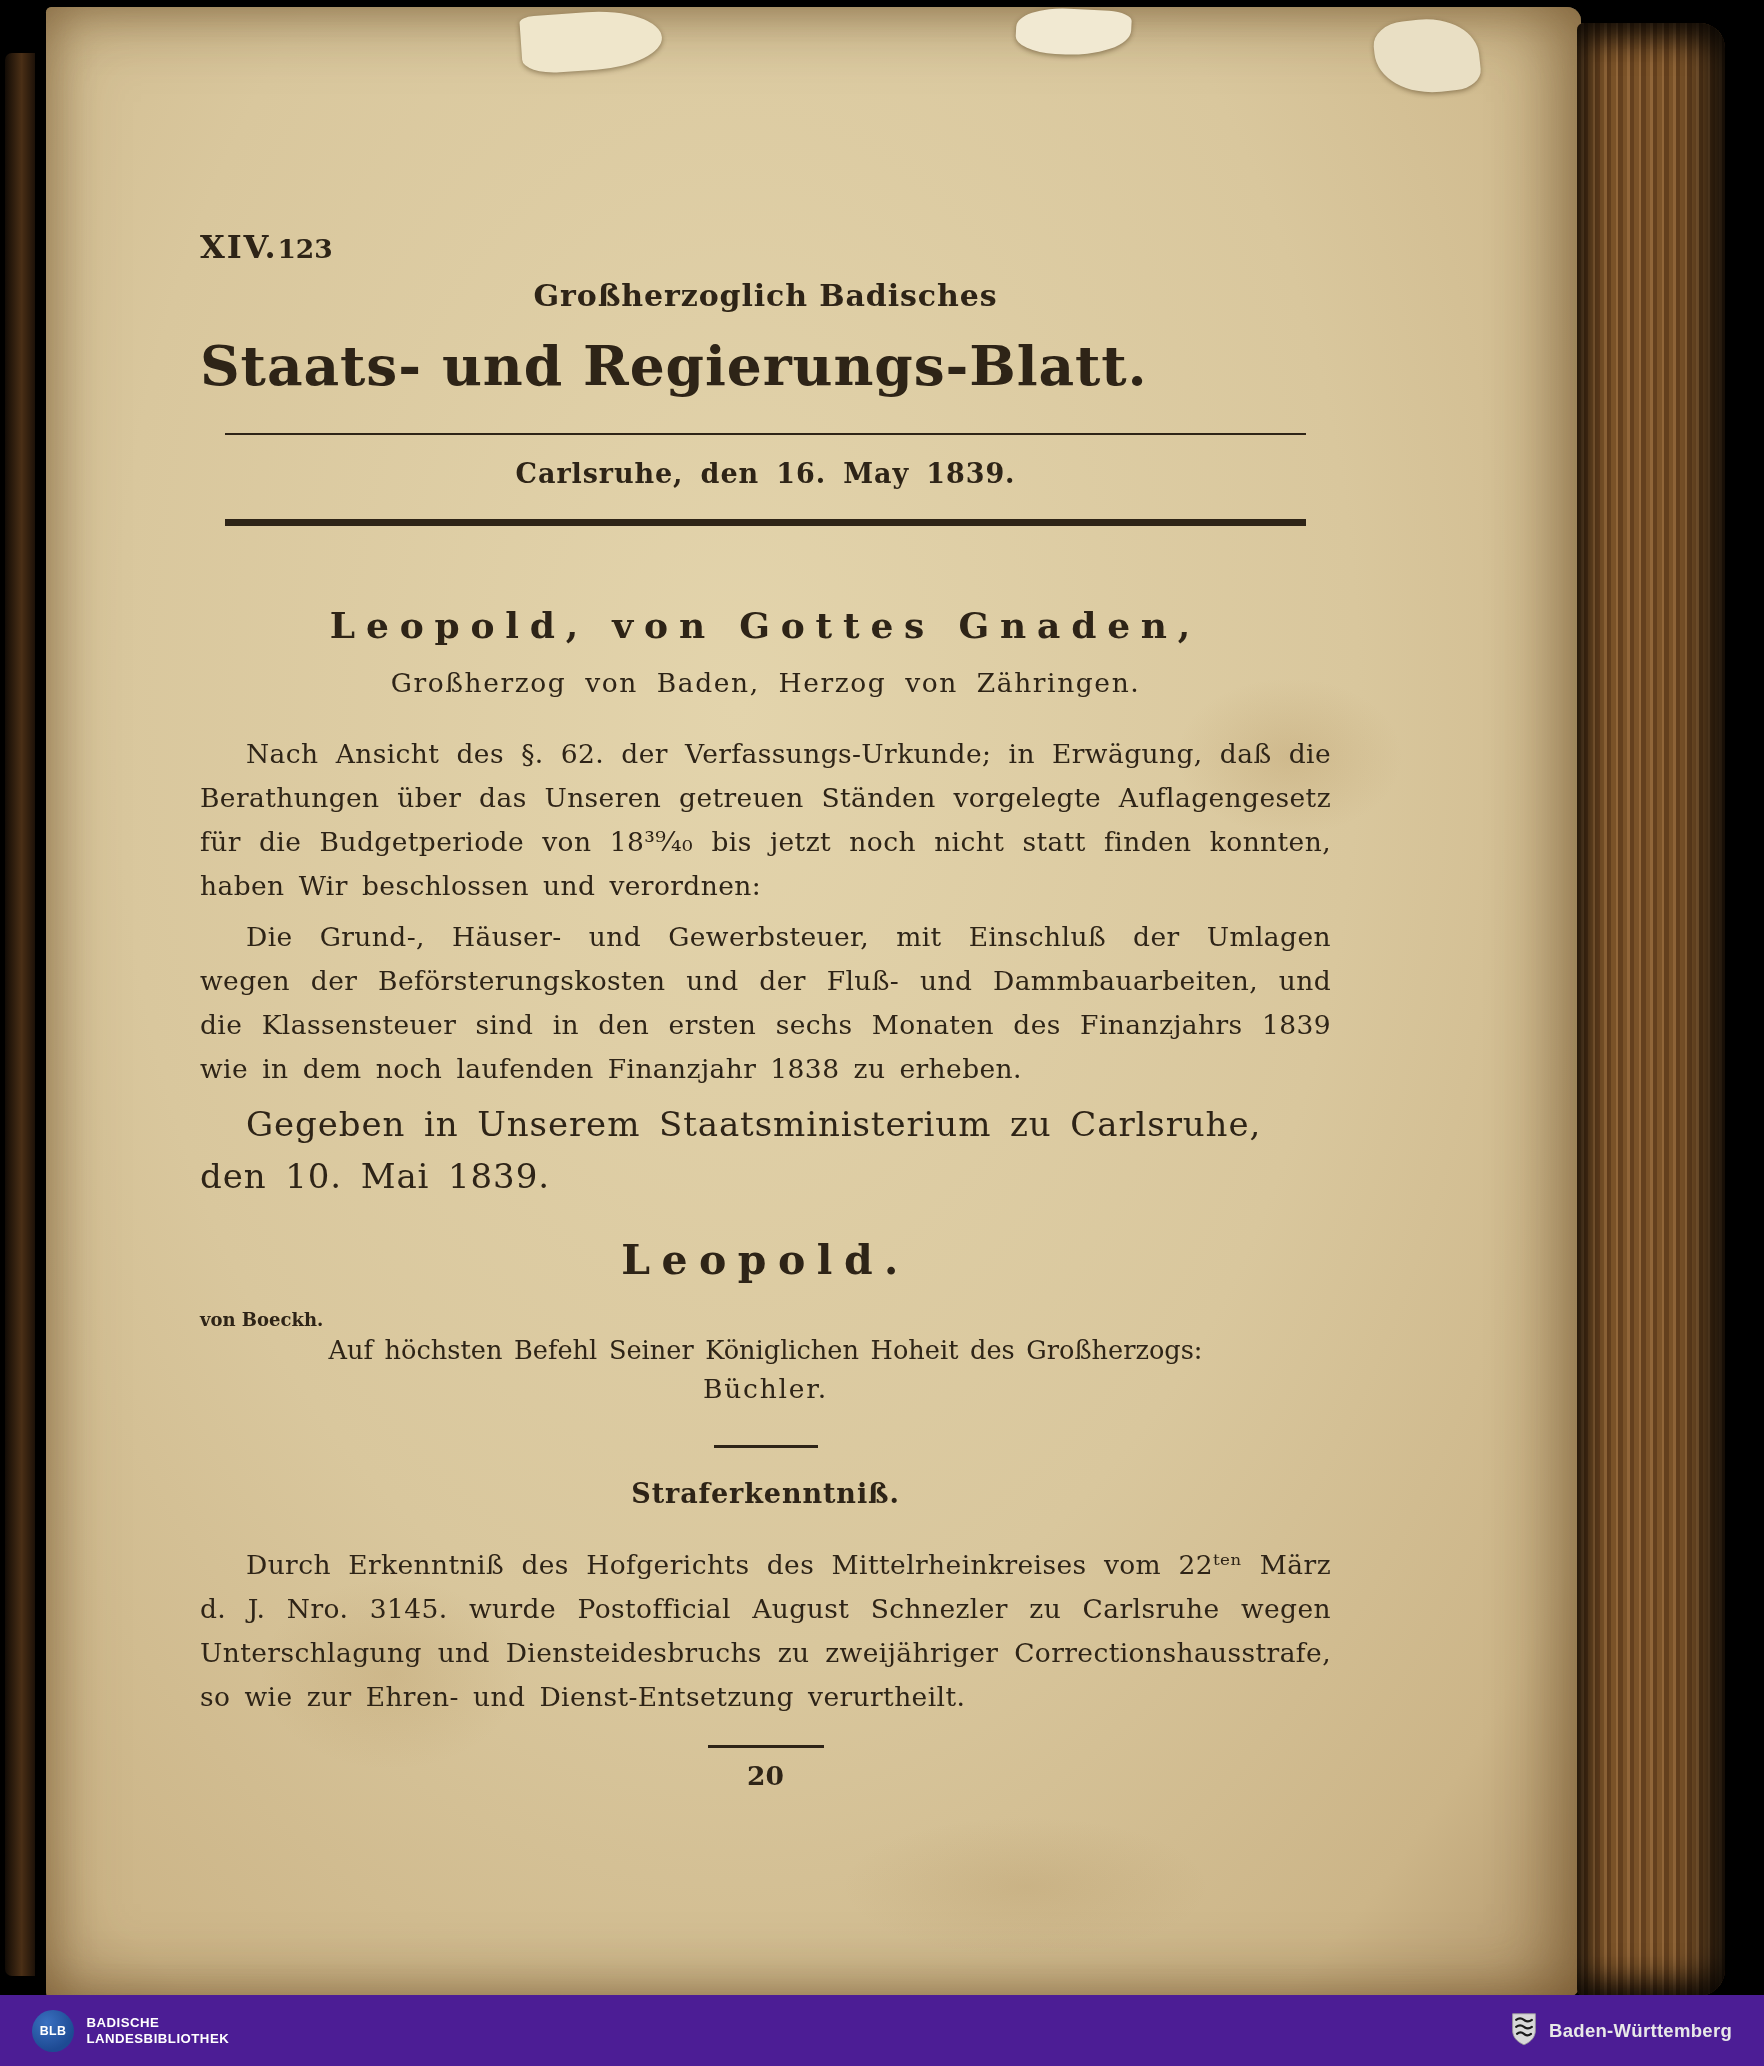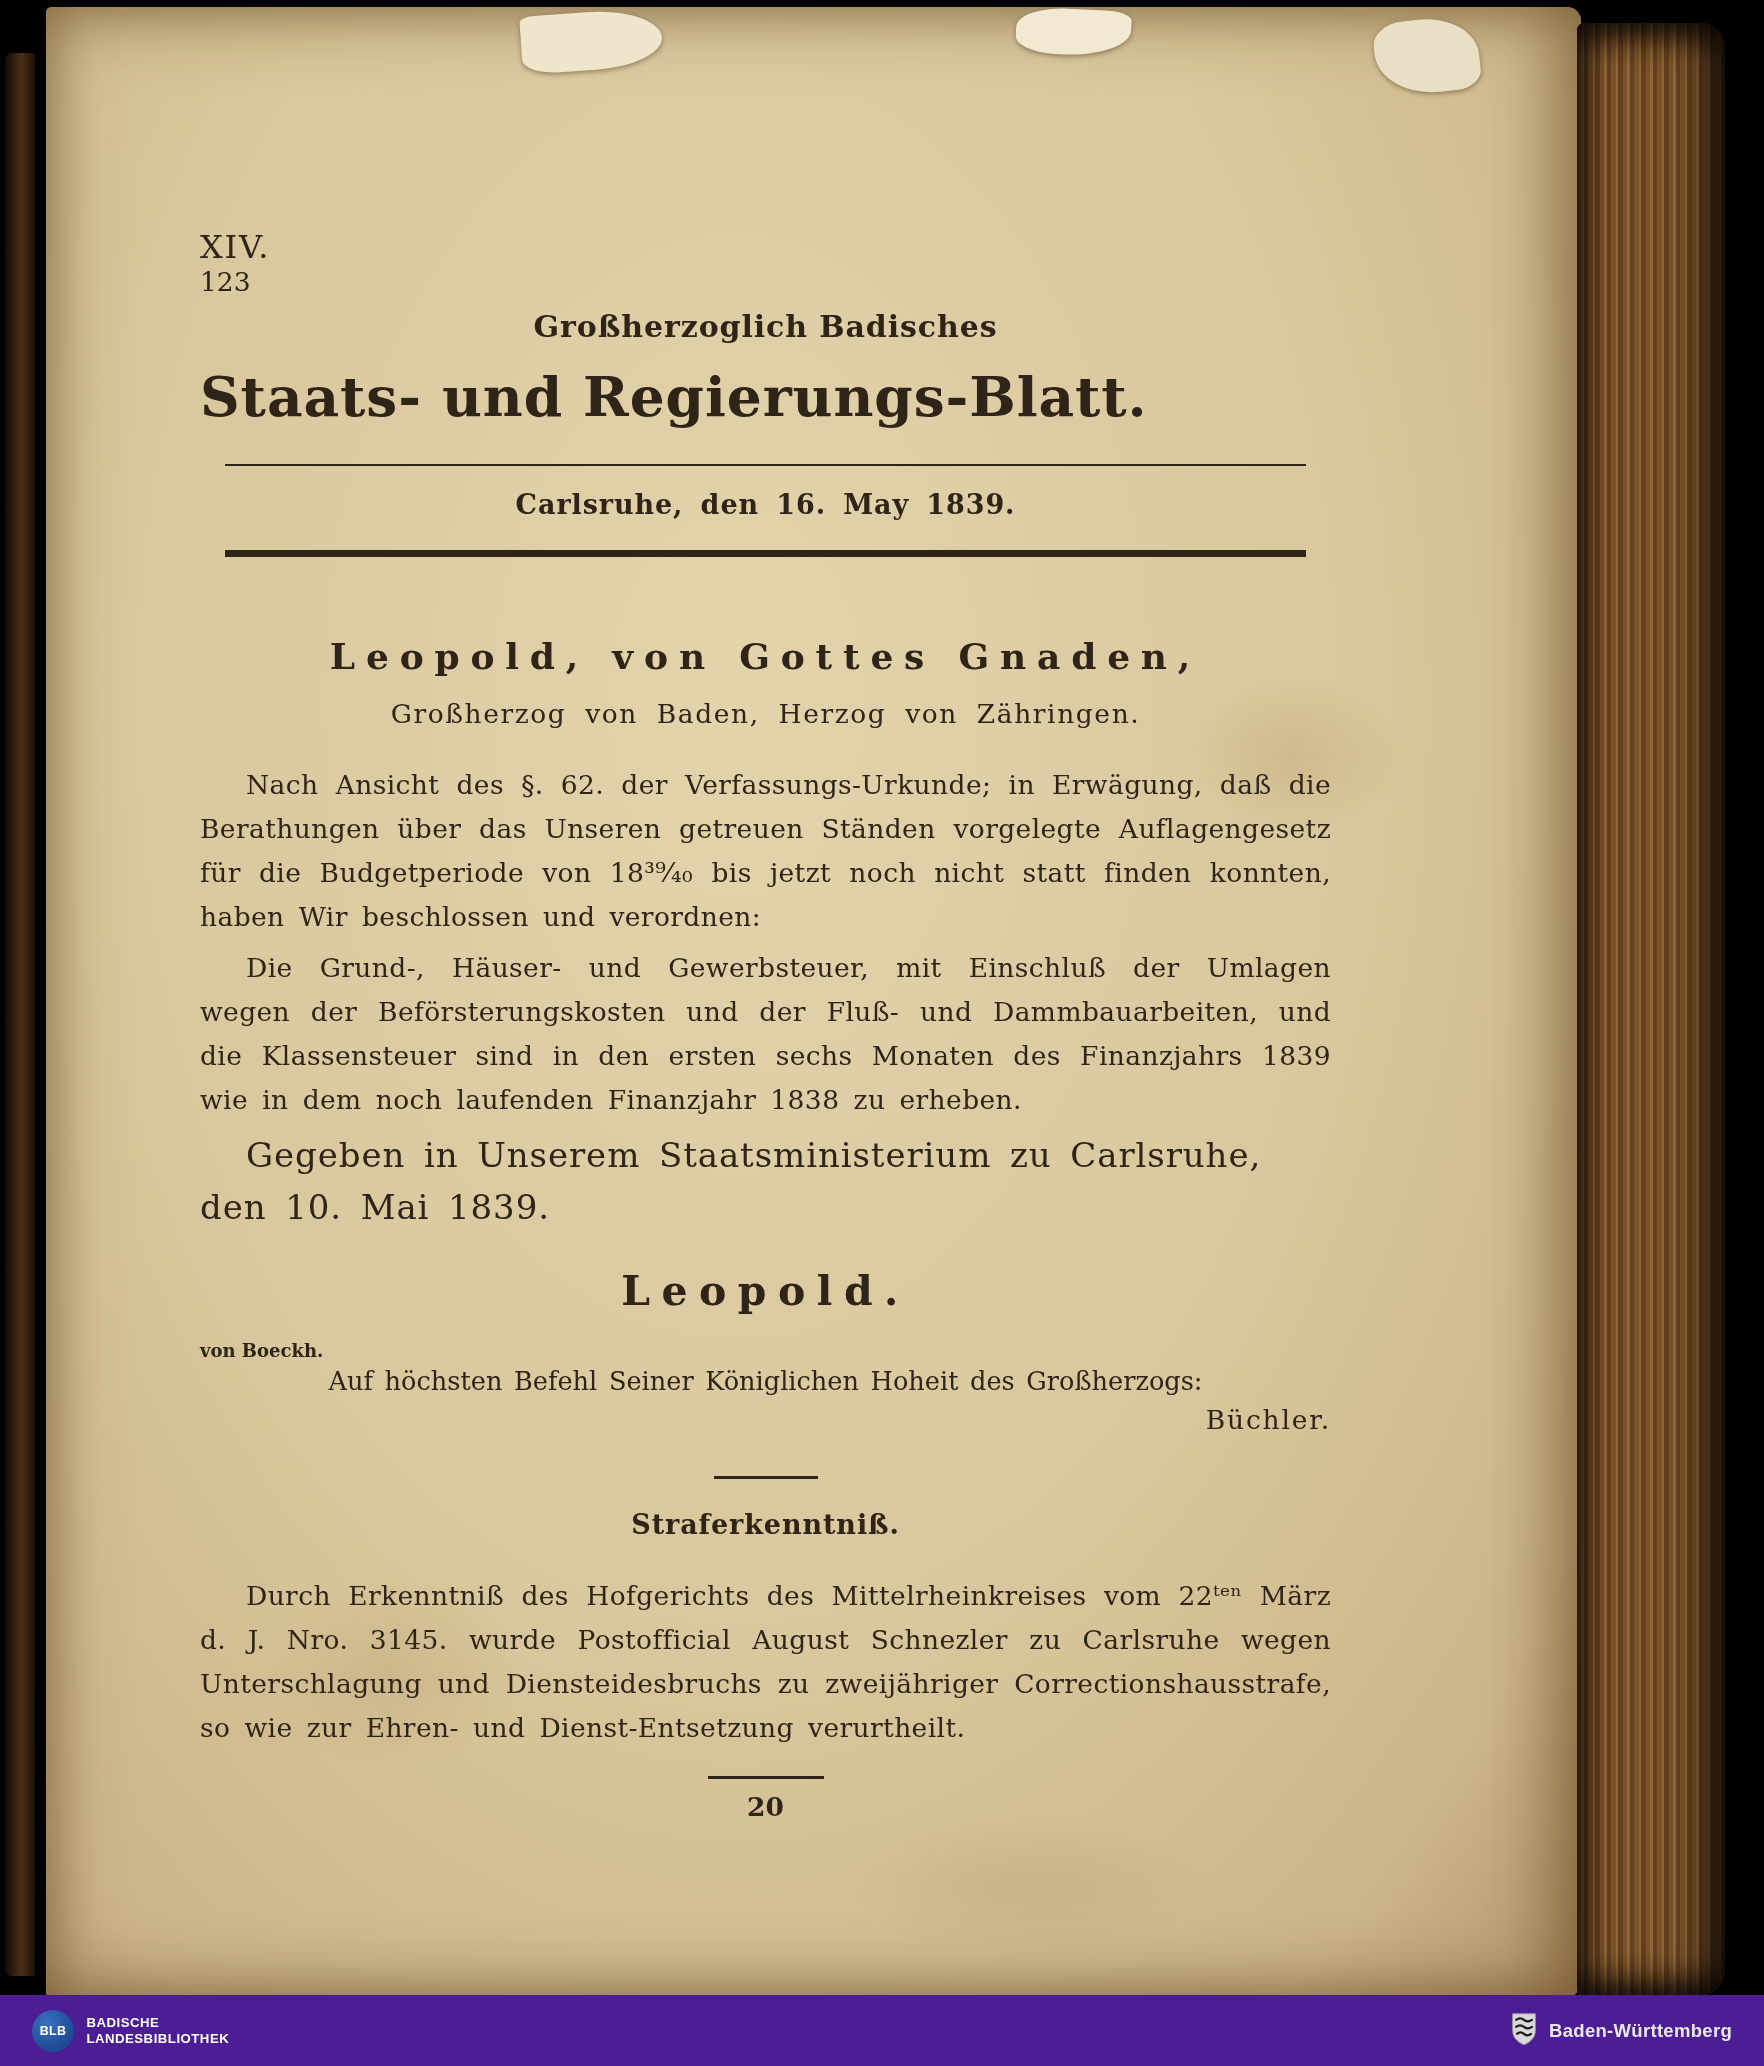--- a/index.html
+++ b/index.html
@@ -61,23 +61,22 @@
       inset 0 -21px 26.5px rgba(0,0,0,.5);
   }
 
   
   .content {
     position: absolute; left: 154px; top: 221px;
     width: 1131px;
     color: #2e2417;
   }
   .page-head {
-    display: flex; justify-content: space-between; align-items: baseline;
-    font-weight: normal;
-    flex-direction: column;
+    display: flex; align-items: baseline;
+    font-weight: bold;
   }
   .series-number { font-size: 32px; letter-spacing: 1.8px; }
   .page-number   { font-size: 26.5px; margin-right: 58px; }
   .masthead1 {
     margin-top: 12.4px; text-align: center;
     font-size: 30px; font-weight: bold; letter-spacing: 0.9px;
   }
   .masthead2 {
     margin-top: 19.4px; text-align: left;
     font-size: 55px; font-weight: bold; letter-spacing: 0.9px;
@@ -112,21 +111,21 @@
     margin-top: 7px;
     font-size: 34px; line-height: 52px; text-indent: 46px;
     word-spacing: 7px; letter-spacing: 0.9px;
   }
   .signature {
     margin-top: 23px; text-align: center;
     font-size: 41px; font-weight: bold; letter-spacing: 0.28em;
   }
   .countersign { margin-top: 25px; font-size: 18px; font-weight: bold; }
   .attestation { margin-top: 5px; text-align: center; font-size: 25.6px; word-spacing: 3.5px; }
-  .attestor    { margin-top: 8.8px; text-align: right; font-size: 26.5px; letter-spacing: 1.8px; }
+  .attestor    { margin-top: 8.8px; text-align: center; font-size: 26.5px; letter-spacing: 1.8px; }
   .divider {
     width: 104px; height: 2.6px; background: #2e2417;
     margin: 41px auto 0 auto;
   }
   .divider.d2 { margin-top: 26.5px; width: 116px; }
   .decree-heading {
     margin-top: 30px; text-align: center;
     font-size: 27px; font-weight: bold; letter-spacing: 0.9px;
   }
   .sig-mark { margin-top: 12.4px; text-align: center; font-size: 26.5px; font-weight: bold; }

